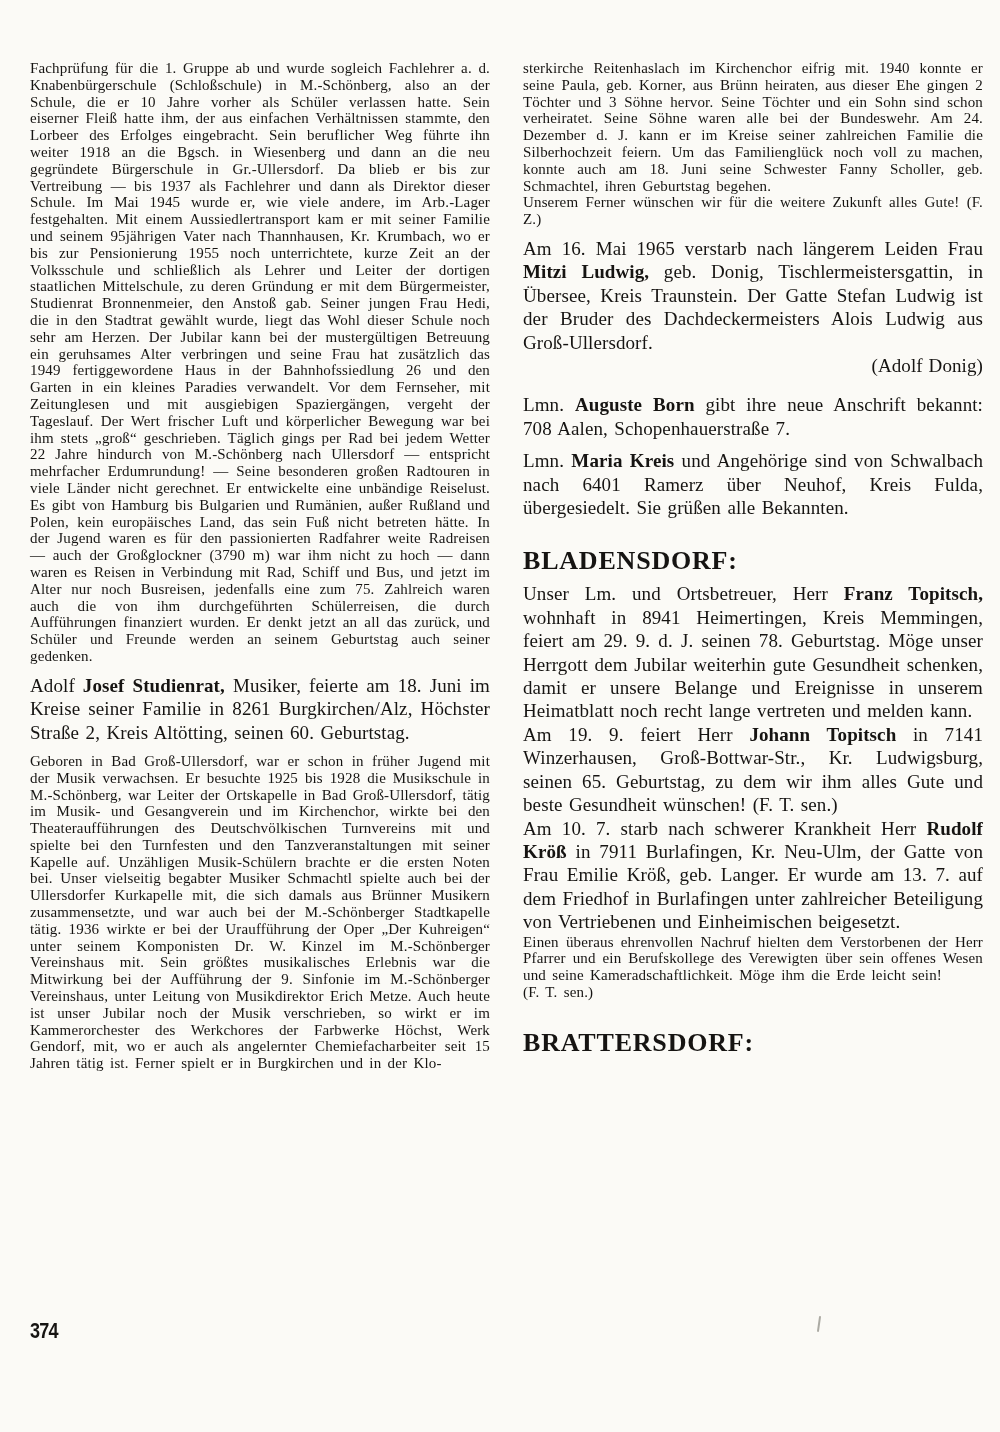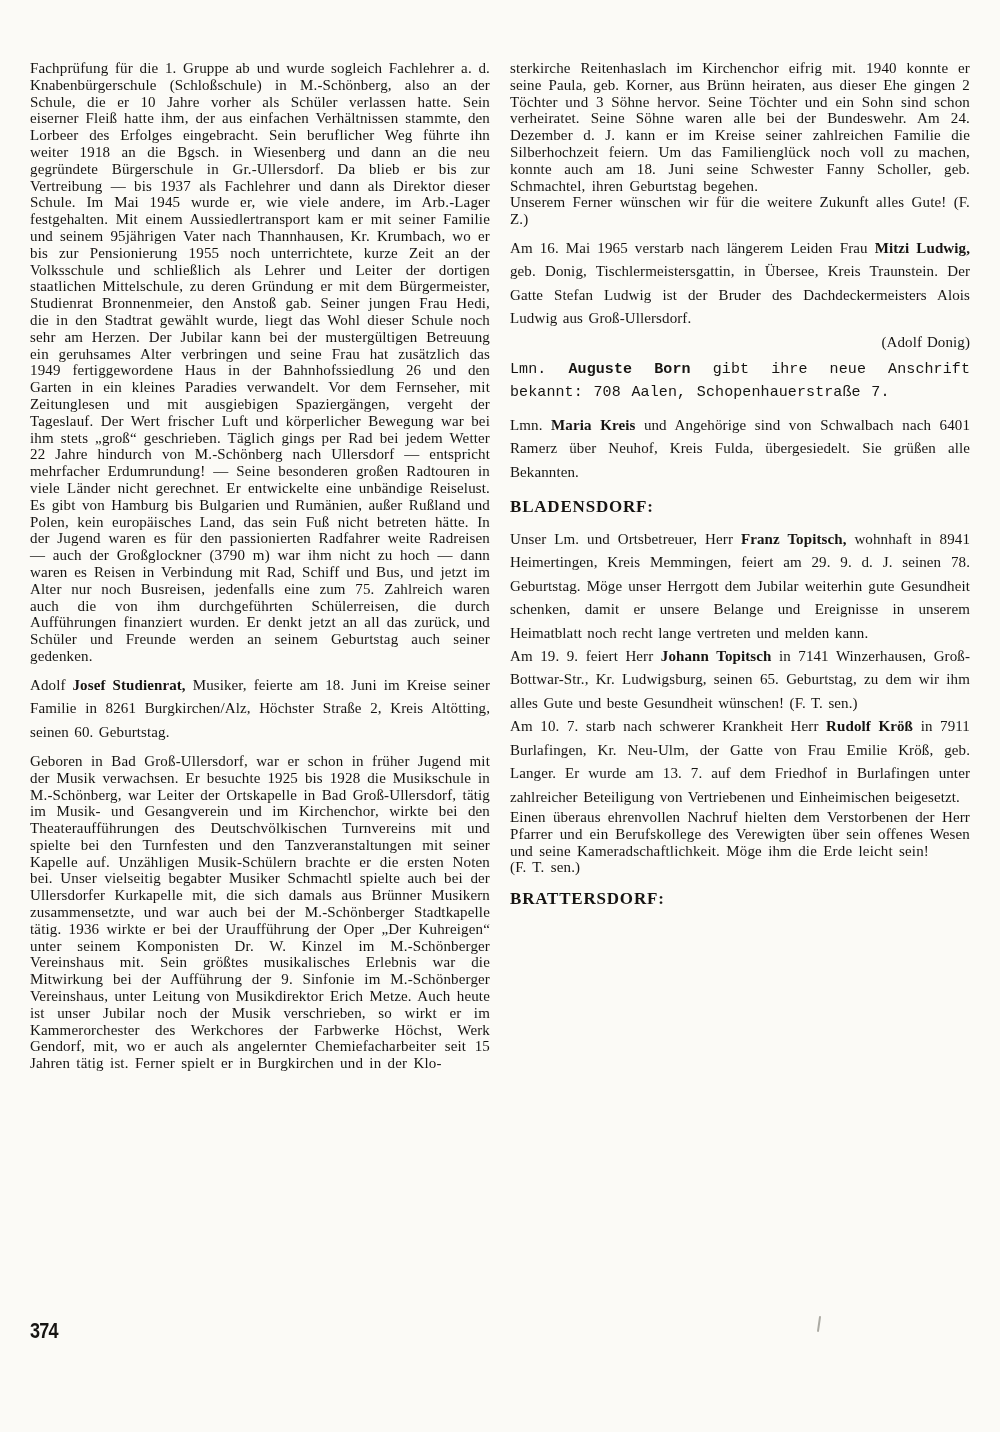--- a/index.html
+++ b/index.html
@@ -18,54 +18,54 @@
     width: 1000px;
     height: 1432px;
     overflow: hidden;
     background: #fbfaf6;
   }
   .columns {
     position: absolute;
     top: 60px;
     left: 30px;
     display: flex;
-    gap: 20px;
+    gap: 33px;
   }
   .col {
     width: 460px;
   }
   p {
     margin: 0;
     text-align: justify;
     text-justify: inter-word;
   }
   .small {
     font-size: 15px;
     line-height: 16.8px;
     letter-spacing: 0.15px;
     word-spacing: 2.4px;
   }
   .large {
-    font-size: 15px;
+    font-size: 19px;
     line-height: 23.4px;
     letter-spacing: 0.1px;
     word-spacing: 1.6px;
   }
-  .mt-sm { margin-top: 4px; font-family: Liberation Mono, monospace; }
+  .mt-sm { margin-top: 16px; }
   .mt-md { margin-top: 9px; }
   .sig {
     text-align: right;
     word-spacing: 1px;
   }
   .heading {
-    font-size: 17px;
+    font-size: 26px;
     line-height: 24px;
     font-weight: 700;
     letter-spacing: 0.8px;
-    margin: 11px 0 9px 0;
+    margin: 30px 0 9px 0;
     text-align: left;
   }
   b { font-weight: 700; }
   .page-number {
     position: absolute;
     left: 30px;
     top: 1318px;
     font-family: "Liberation Sans", "DejaVu Sans", sans-serif;
     font-size: 22px;
     font-weight: 700;

